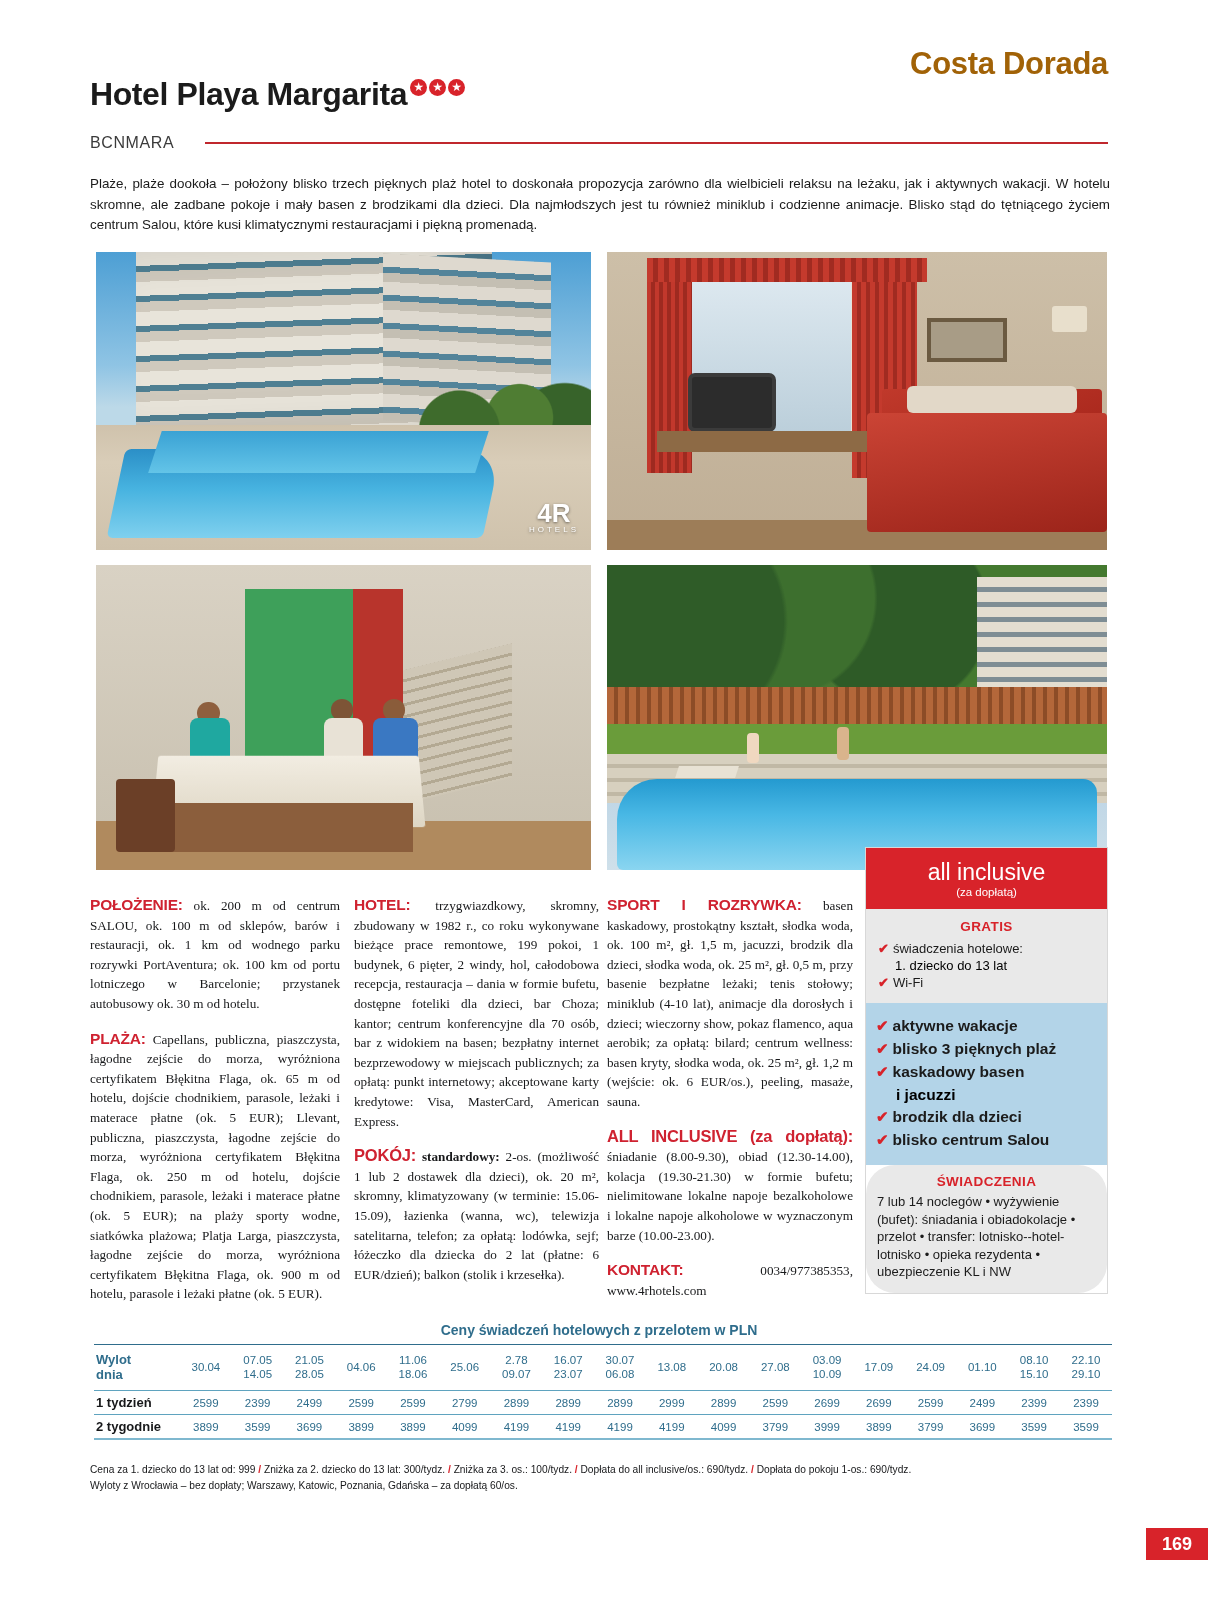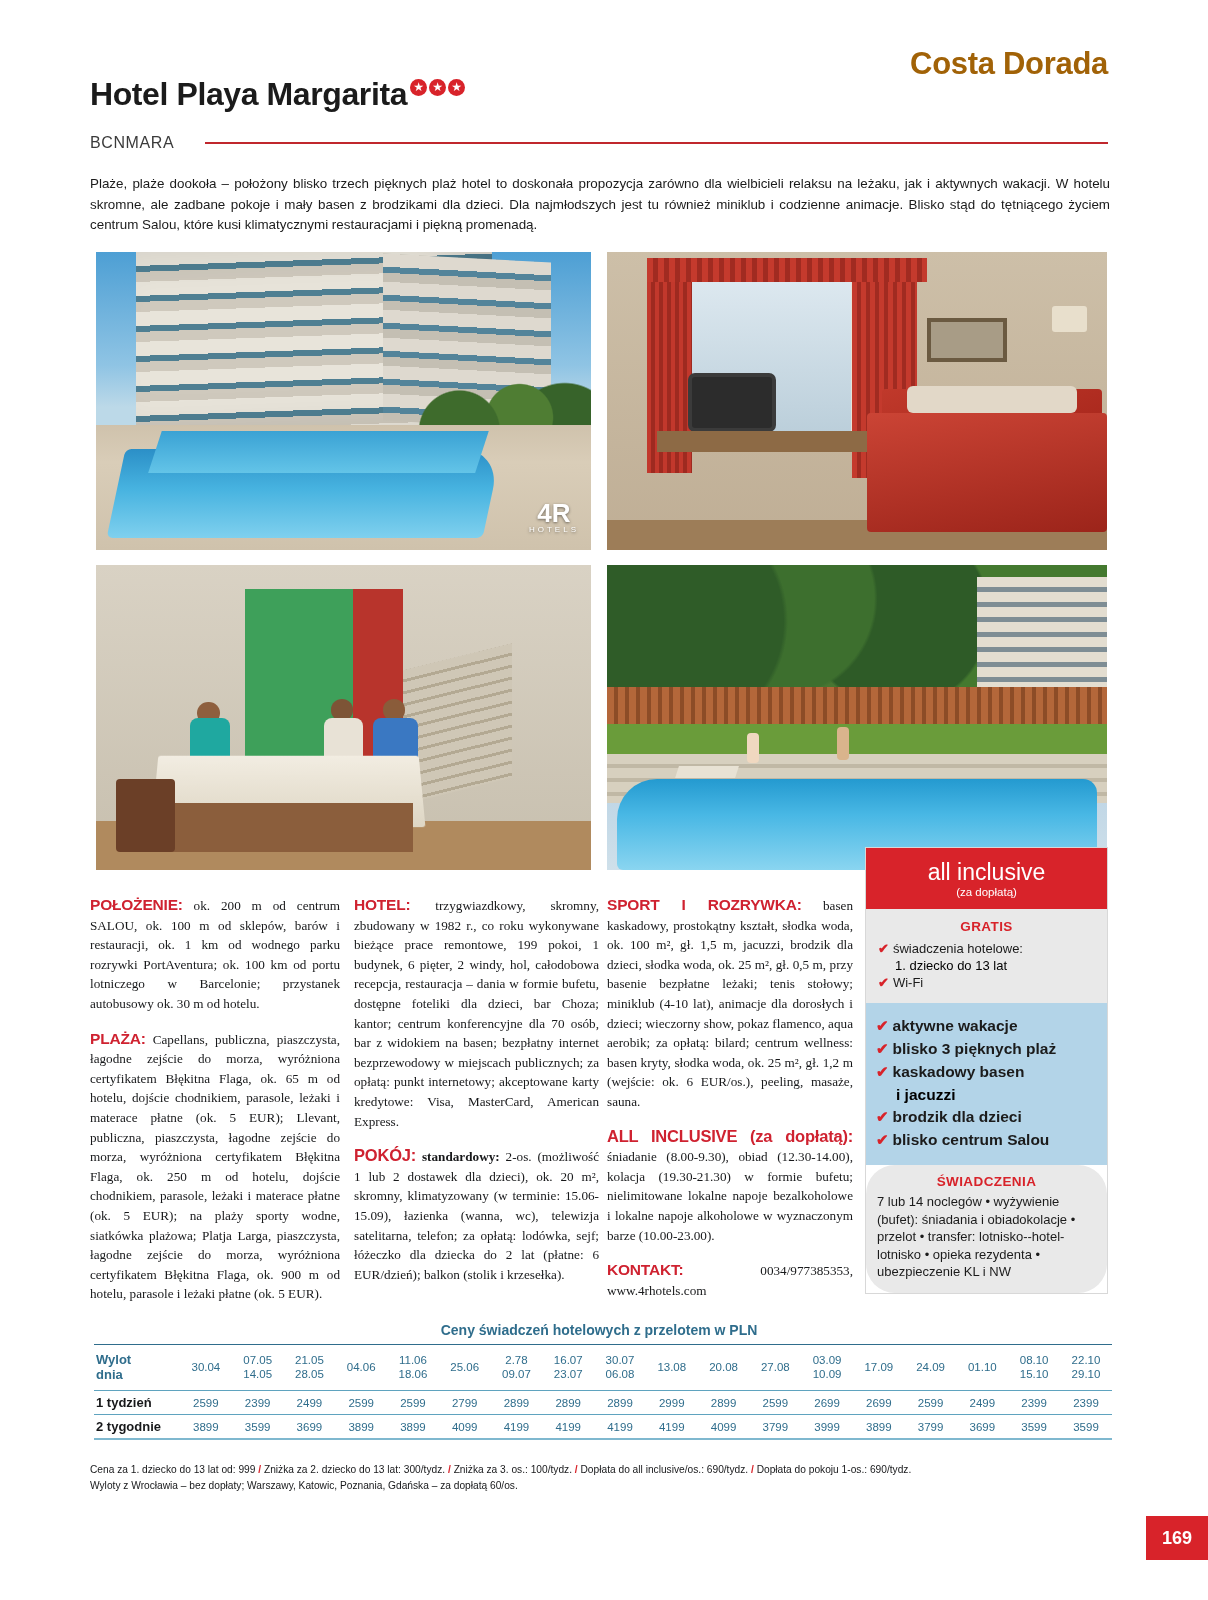--- a/index.html
+++ b/index.html
@@ -272,21 +272,21 @@
   .footnotes {
     position: absolute; left: 90px; top: 1462px; width: 1020px;
     font-family: "Liberation Sans", sans-serif;
     font-size: 10.2px; line-height: 15.5px; color: #17181a;
   }
   .footnotes .sep { color: #d8232a; font-weight: 700; }
 
   
   .pagenum {
     position: absolute; right: 0; bottom: 40px;
-    width: 62px; height: 44px; background: #d8232a;
+    width: 62px; height: 32px; background: #d8232a;
     color: #ffffff; font-family: "Liberation Sans", sans-serif;
     font-size: 18px; font-weight: 700;
     display: flex; align-items: center; justify-content: center;
   }
 </style>
 </head>
 <body>
 
 <div class="page">
 

